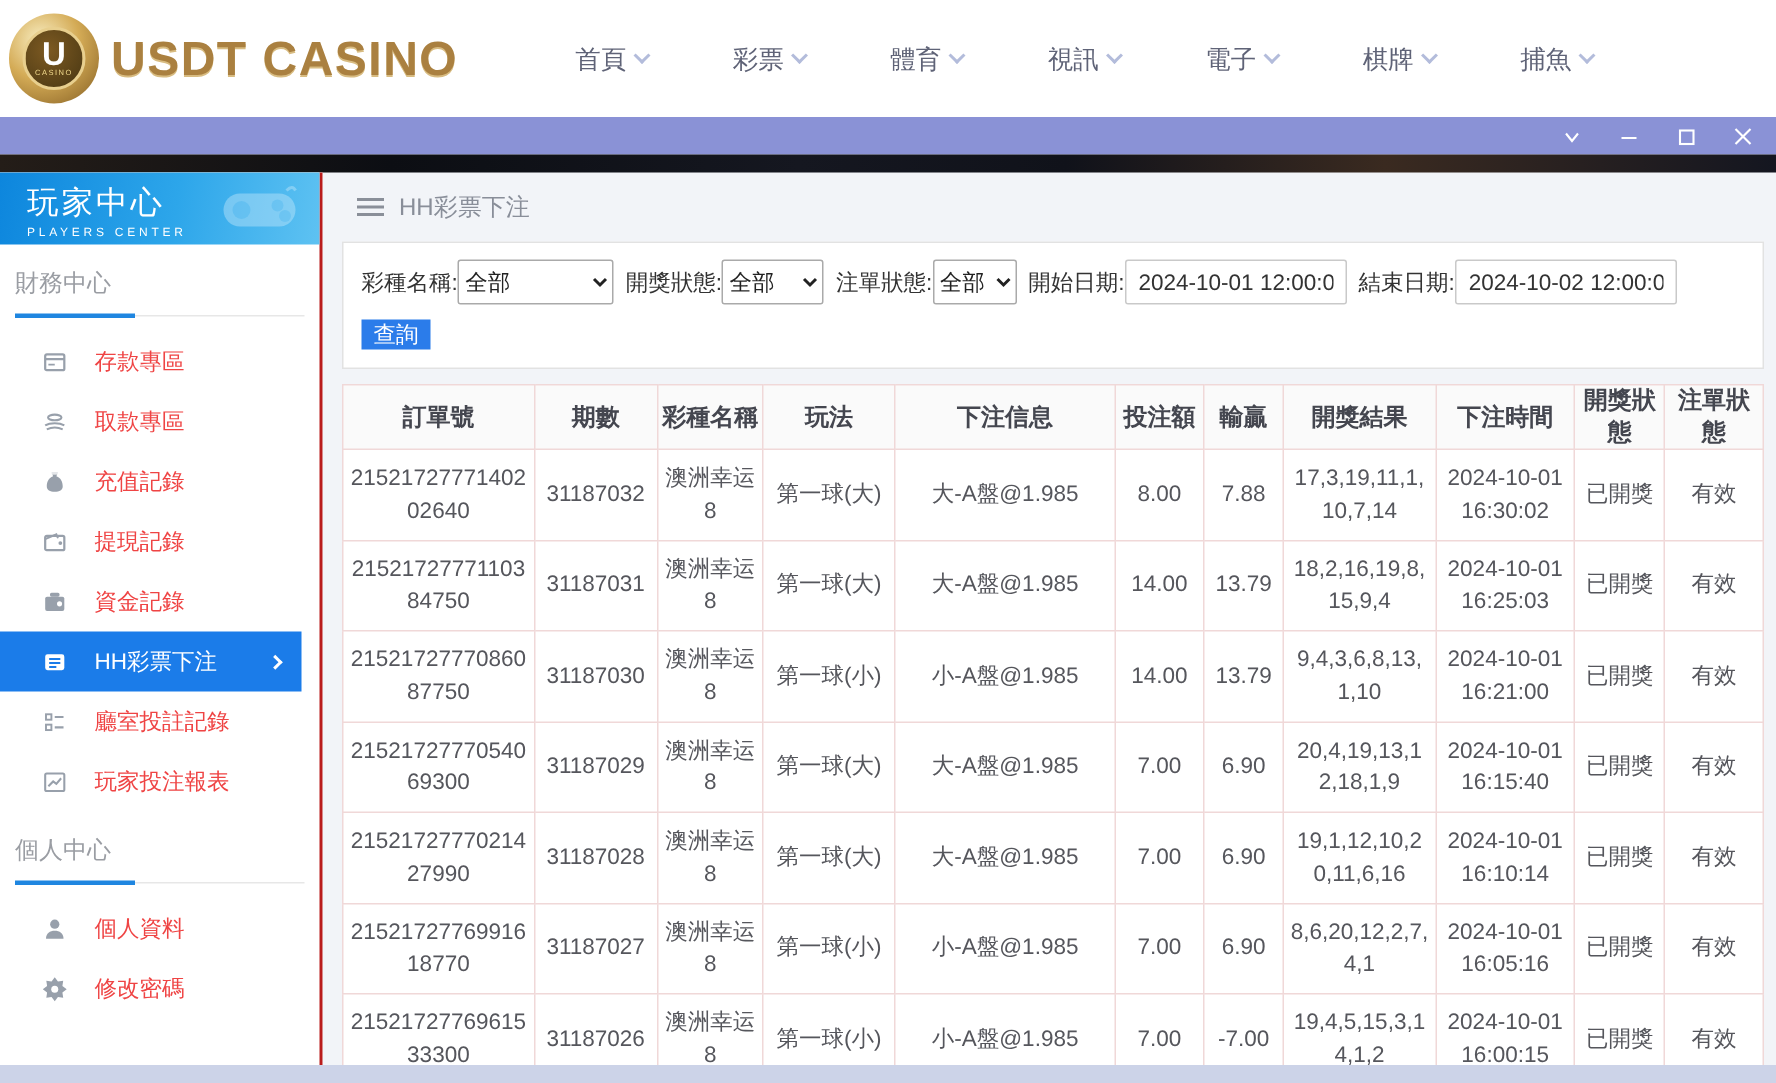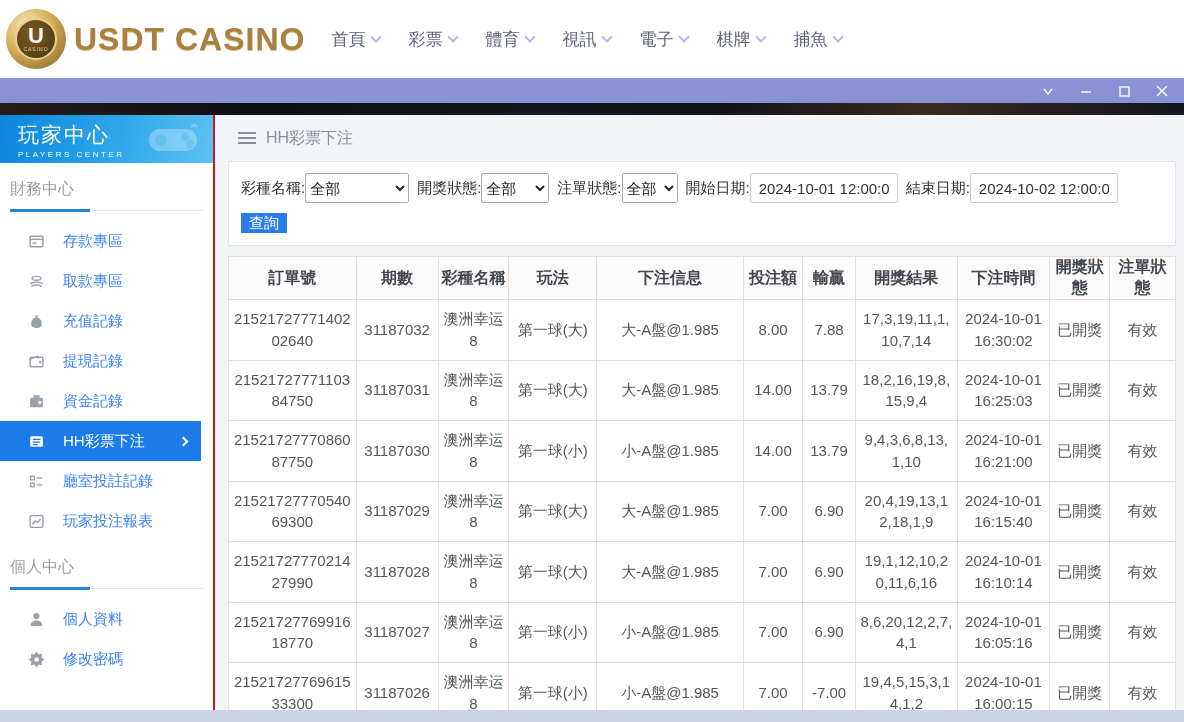--- a/index.html
+++ b/index.html
@@ -13,21 +13,21 @@
           background:radial-gradient(circle at 35% 30%, #f9eec2, #d4ab56 45%, #8a6426 95%);
           display:flex; align-items:center; justify-content:center; }
   .coin-inner { width:42px; height:42px; border-radius:50%;
           background:radial-gradient(circle at 40% 35%, #7d5a22, #4d3a14 90%);
           border:2px solid #e8cf8e; color:#fff; display:flex; flex-direction:column;
           align-items:center; justify-content:center; }
   .coin-u { font-size:22px; font-weight:bold; line-height:20px; }
   .coin-sub { font-size:5px; color:#f0d98c; letter-spacing:1px; }
   .brand-text { margin-left:8px; font-size:32px; font-weight:800; letter-spacing:1px;
           color:#aa8040; text-shadow:0 1px 0 #d8bc82; }
-  .top-nav { display:flex; gap:28px; margin-left:26px; }
+  .top-nav { display:flex; gap:56px; margin-left:78px; }
   .nav-item { display:flex; align-items:center; gap:7px; font-size:17px; color:#5f6377; cursor:pointer; }
   .chev { width:8px; height:8px; border-right:2px solid #b3bcdb; border-bottom:2px solid #b3bcdb;
           transform:rotate(45deg); margin-top:-4px; }
 
   
   .titlebar { height:25px; background:#8a92d6; display:flex; align-items:center;
               justify-content:flex-end; gap:22px; padding-right:14px; }
   .win-btn { width:16px; height:16px; display:flex; align-items:center; justify-content:center; cursor:pointer; }
   .win-btn svg { display:block; }
 
@@ -42,21 +42,21 @@
      color:#fff; padding:6px 0 0 18px; position:relative; overflow:hidden; }
   .sidebar-title { font-size:21px; letter-spacing:2px; }
   .sidebar-sub { font-size:8px; letter-spacing:2.5px; margin-top:1px; }
   .pad-icon { position:absolute; right:14px; top:8px; opacity:.45; }
 
   .section-header { margin:16px 10px 0 10px; font-size:16px; color:#9a9da3;
      padding-bottom:10px; border-bottom:1px solid #e7e7e7; position:relative; }
   .section-header::after { content:""; position:absolute; left:0; bottom:-2px; width:80px; height:3px; background:#1f86e0; }
 
   .menu-item { height:40px; display:flex; align-items:center; gap:18px; padding-left:28px;
-     font-size:15px; color:#3b82f6; cursor:pointer; position:relative; }
+     font-size:15px; color:#ef4444; cursor:pointer; position:relative; }
   .menu-item .mi-icon { width:17px; height:17px; flex:none; display:flex; align-items:center; }
   .menu-item.active { background:#1b7ce9; color:#fff; width:201px; }
   .menu-item.active .arrow-right { position:absolute; right:14px; width:7px; height:7px;
      border-right:2px solid #fff; border-top:2px solid #fff; transform:rotate(45deg); }
 
   
   .main { flex:1; padding:0 8px 0 13px; }
   .breadcrumb { height:46px; display:flex; align-items:center; gap:10px; padding-left:10px;
      color:#898e99; font-size:16px; }
   .hamburger { width:18px; cursor:pointer; }

